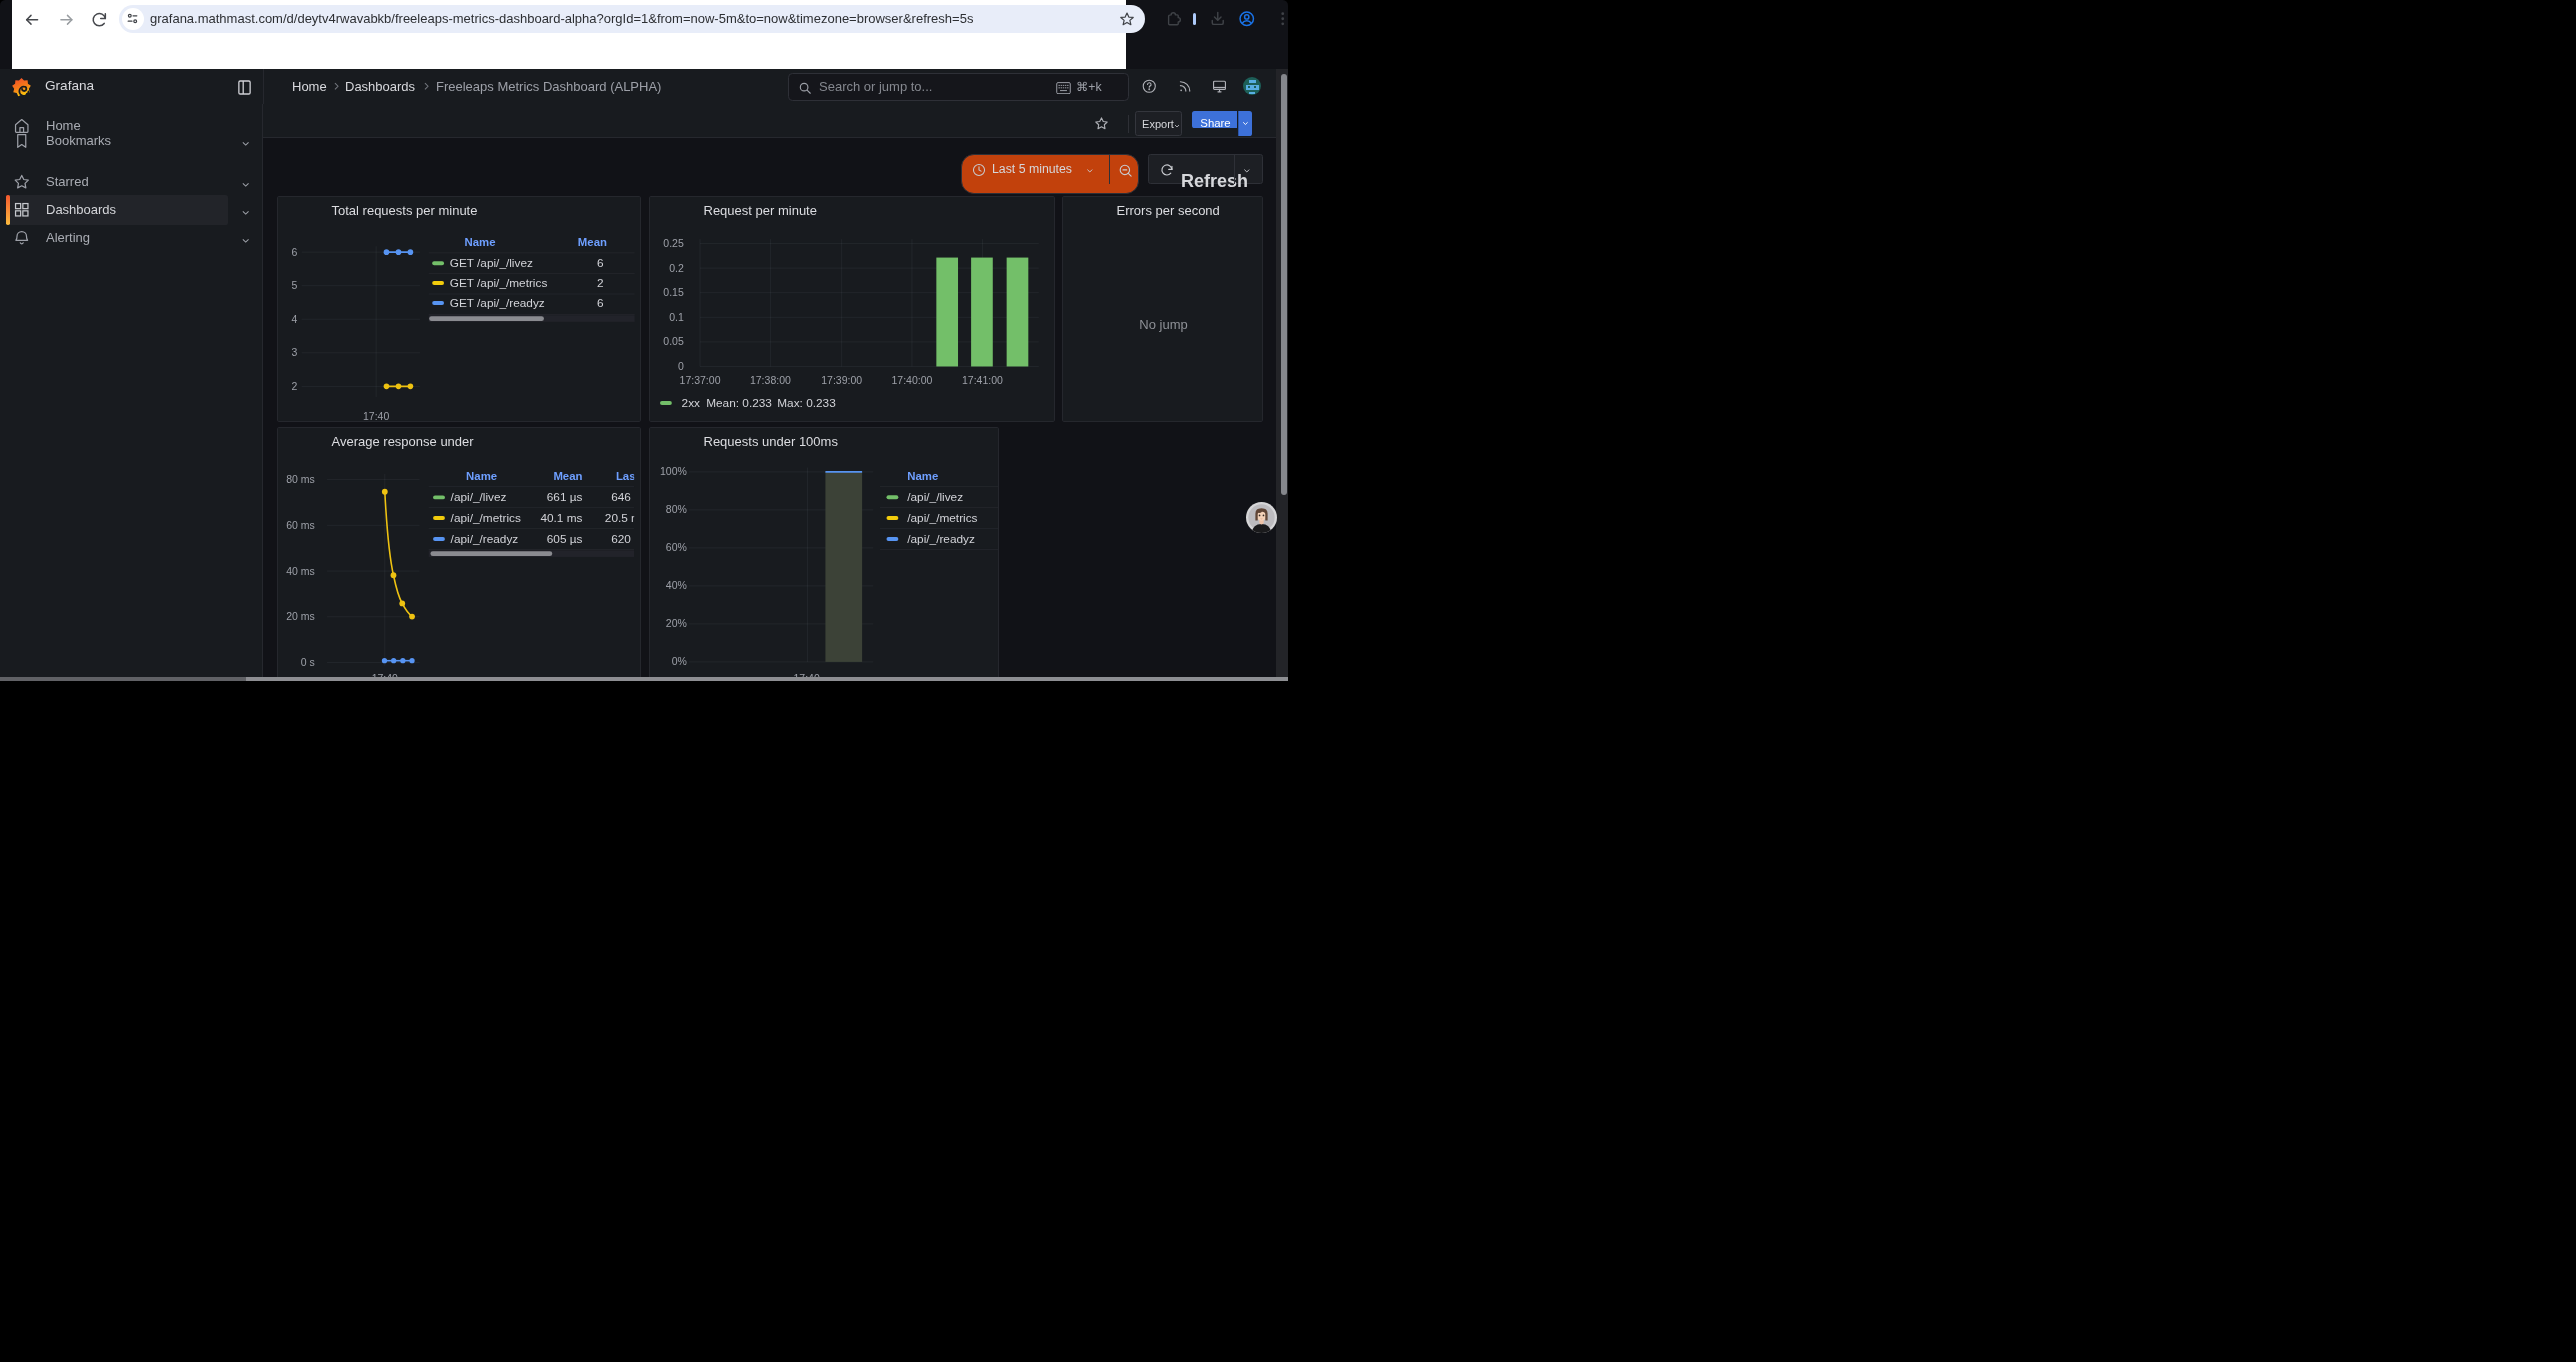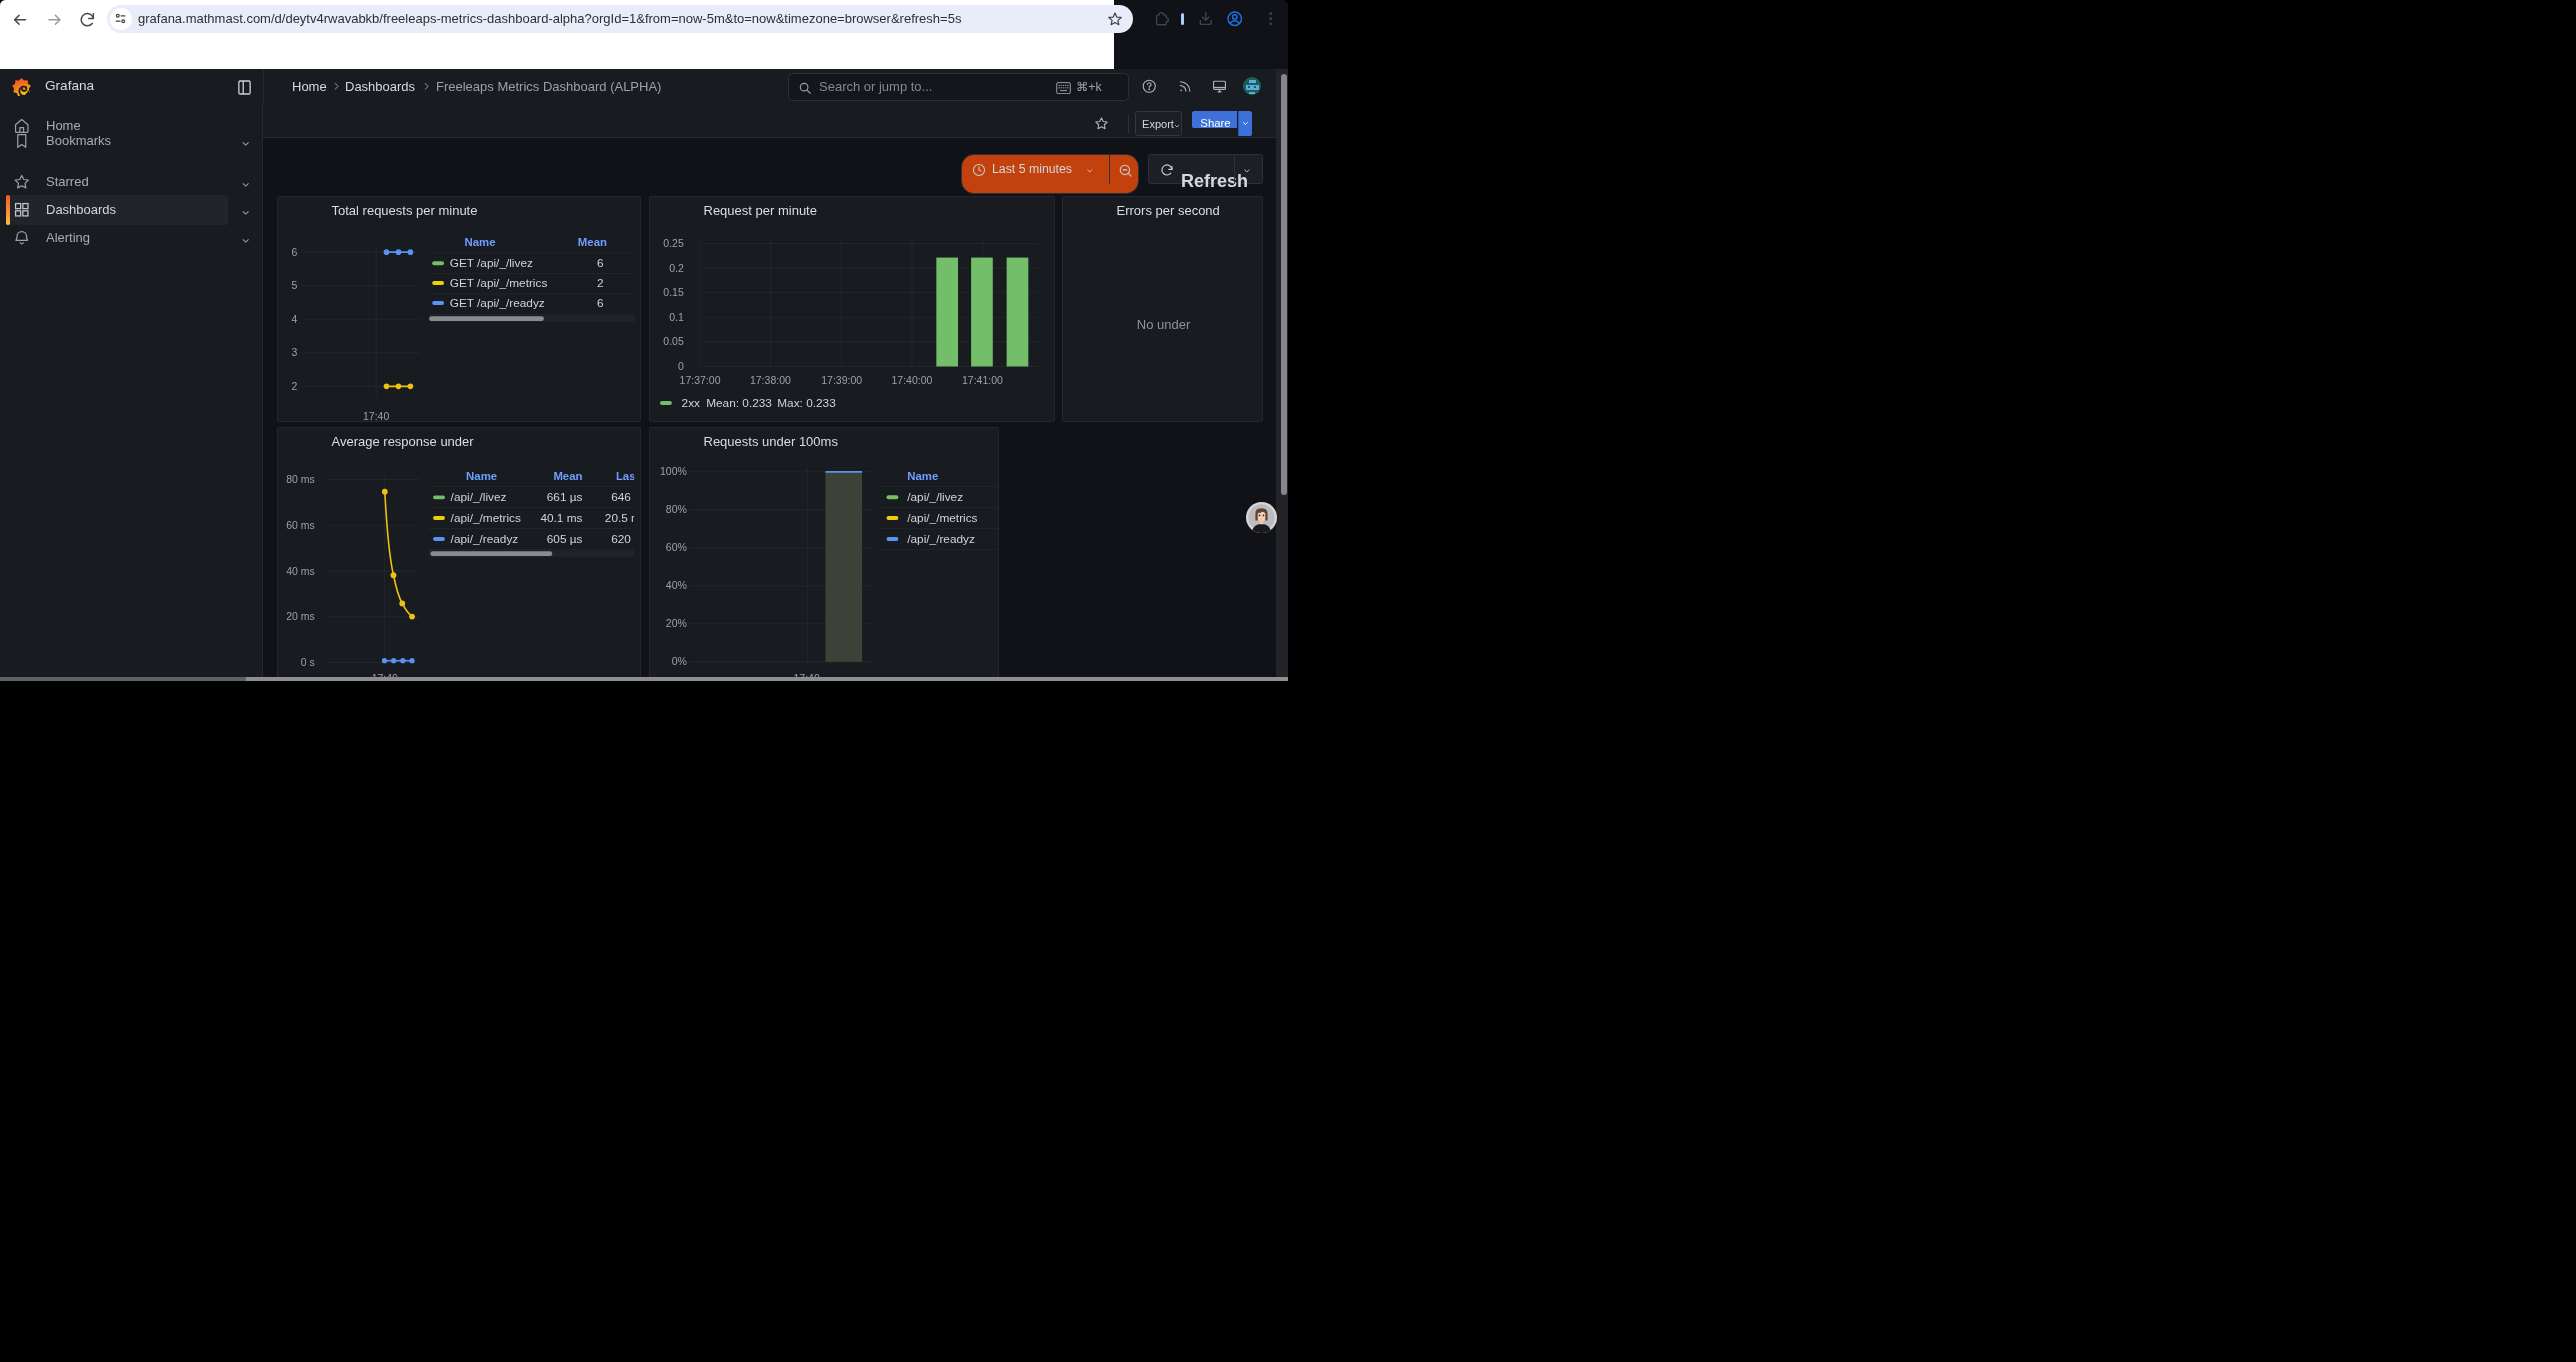--- a/index.html
+++ b/index.html
@@ -1,21 +1,21 @@
 <!DOCTYPE html>
 <html style="font-size:14px"><head>
 <meta charset="utf-8">
 <style>
   * { margin:0; padding:0; box-sizing:border-box; }
   html,body { width:1288px; height:681px; overflow:hidden; background:#000; }
   body { font-family:"Liberation Sans", sans-serif; position:relative; }
   .abs { position:absolute; }
   #win { position:absolute; inset:0; border-radius:5.3px 5.3px 0 0; overflow:hidden; background:#111217; }
   
-  #chrome { position:absolute; left:0; top:0; width:1114px; height:69px; background:#ffffff;text-decoration:underline; }
+  #chrome { position:absolute; left:12px; top:0; width:1114px; height:69px; background:#ffffff;text-decoration:underline; }
   #urlpill { position:absolute; left:107px; top:5.3px; width:1026px; height:28px; border-radius:14px; background:#e8edf9; }
   #urlpill .tunecirc { position:absolute; left:2.6px; top:2.8px; width:22px; height:22px; border-radius:50%; background:#fff; }
   #urltext { position:absolute; left:31px; top:6.1px; font-size:13px; color:#2d2f33; letter-spacing:0px; white-space:nowrap; }
   .cicon { position:absolute; }
   
   #bmbar { position:absolute; left:0; top:39px; width:1288px; height:30px; background:#fff; }
   .bmpill { position:absolute; top:2.6px; height:24.6px; border-radius:6.1px; background:#f1f3f6; }
   .bmtext { position:absolute; top:6.6px; font-size:11.4px; color:#3c3e42; }
   
   #gheader { position:absolute; left:0; top:69px; width:1276px; height:36px; background:#181b1f; border-bottom:0.9px solid #26282e; }
@@ -368,21 +368,21 @@
           </g>
       <rect x="11.4" y="232.4" width="13.5" height="4.5" rx="2.2" fill="#73bf69"></rect>
       <text class="legtxt" x="36" y="239.2">2xx</text>
       <text class="legtxt" x="64" y="239.2">Mean: 0.233</text>
       <text class="legtxt" x="145" y="239.2">Max: 0.233</text>
     </svg>
   </div>
 
   <div class="panel" id="p3" style="left:799px;top:57px;width:201px;height:226px">
     <div class="ptitle">Errors per second</div>
-    <div class="abs" style="left:0;top:120px;width:201px;text-align:center;font-size:13px;color:#8e9197">No under</div>
+    <div class="abs" style="left:0;top:120px;width:201px;text-align:center;font-size:13px;color:#8e9197">No jump</div>
   </div>
 
   <div class="panel" id="p4" style="left:14px;top:288px;width:364px;height:260px">
     <div class="ptitle">Average response under</div>
     <svg class="abs" style="left:0;top:0" width="368" height="260" viewBox="0 0 420 296">
       <g class="gline">
         <line x1="56" y1="58.5" x2="161.5" y2="58.5"></line>
             <line x1="56" y1="110.7" x2="161.5" y2="110.7"></line>
             <line x1="56" y1="162.9" x2="161.5" y2="162.9"></line>
             <line x1="56" y1="215.1" x2="161.5" y2="215.1"></line>

